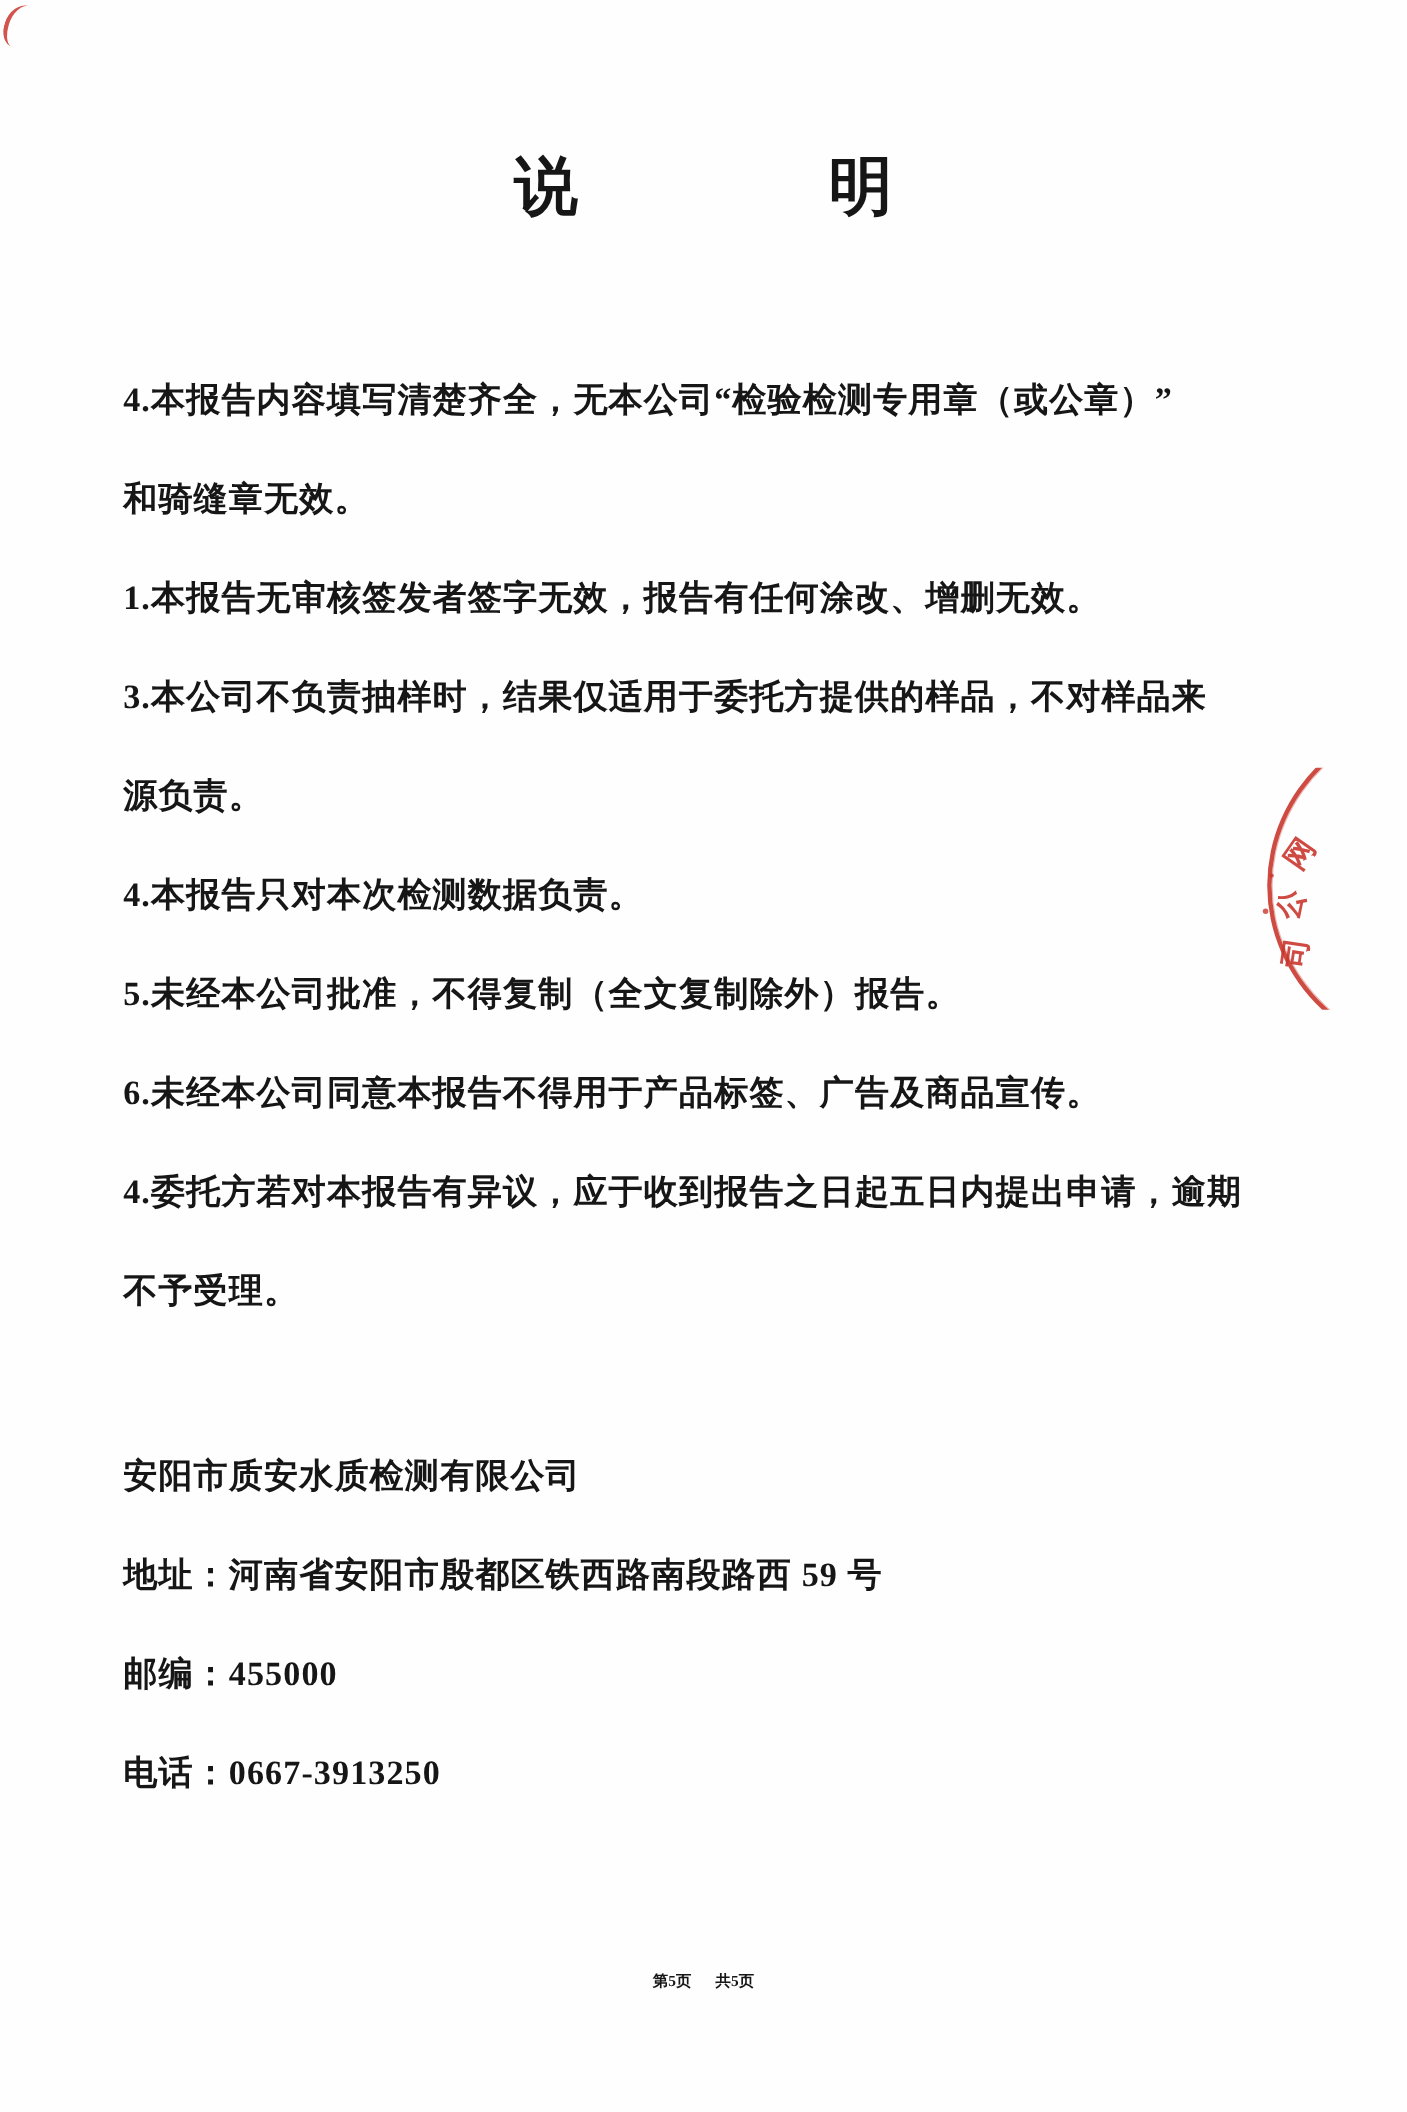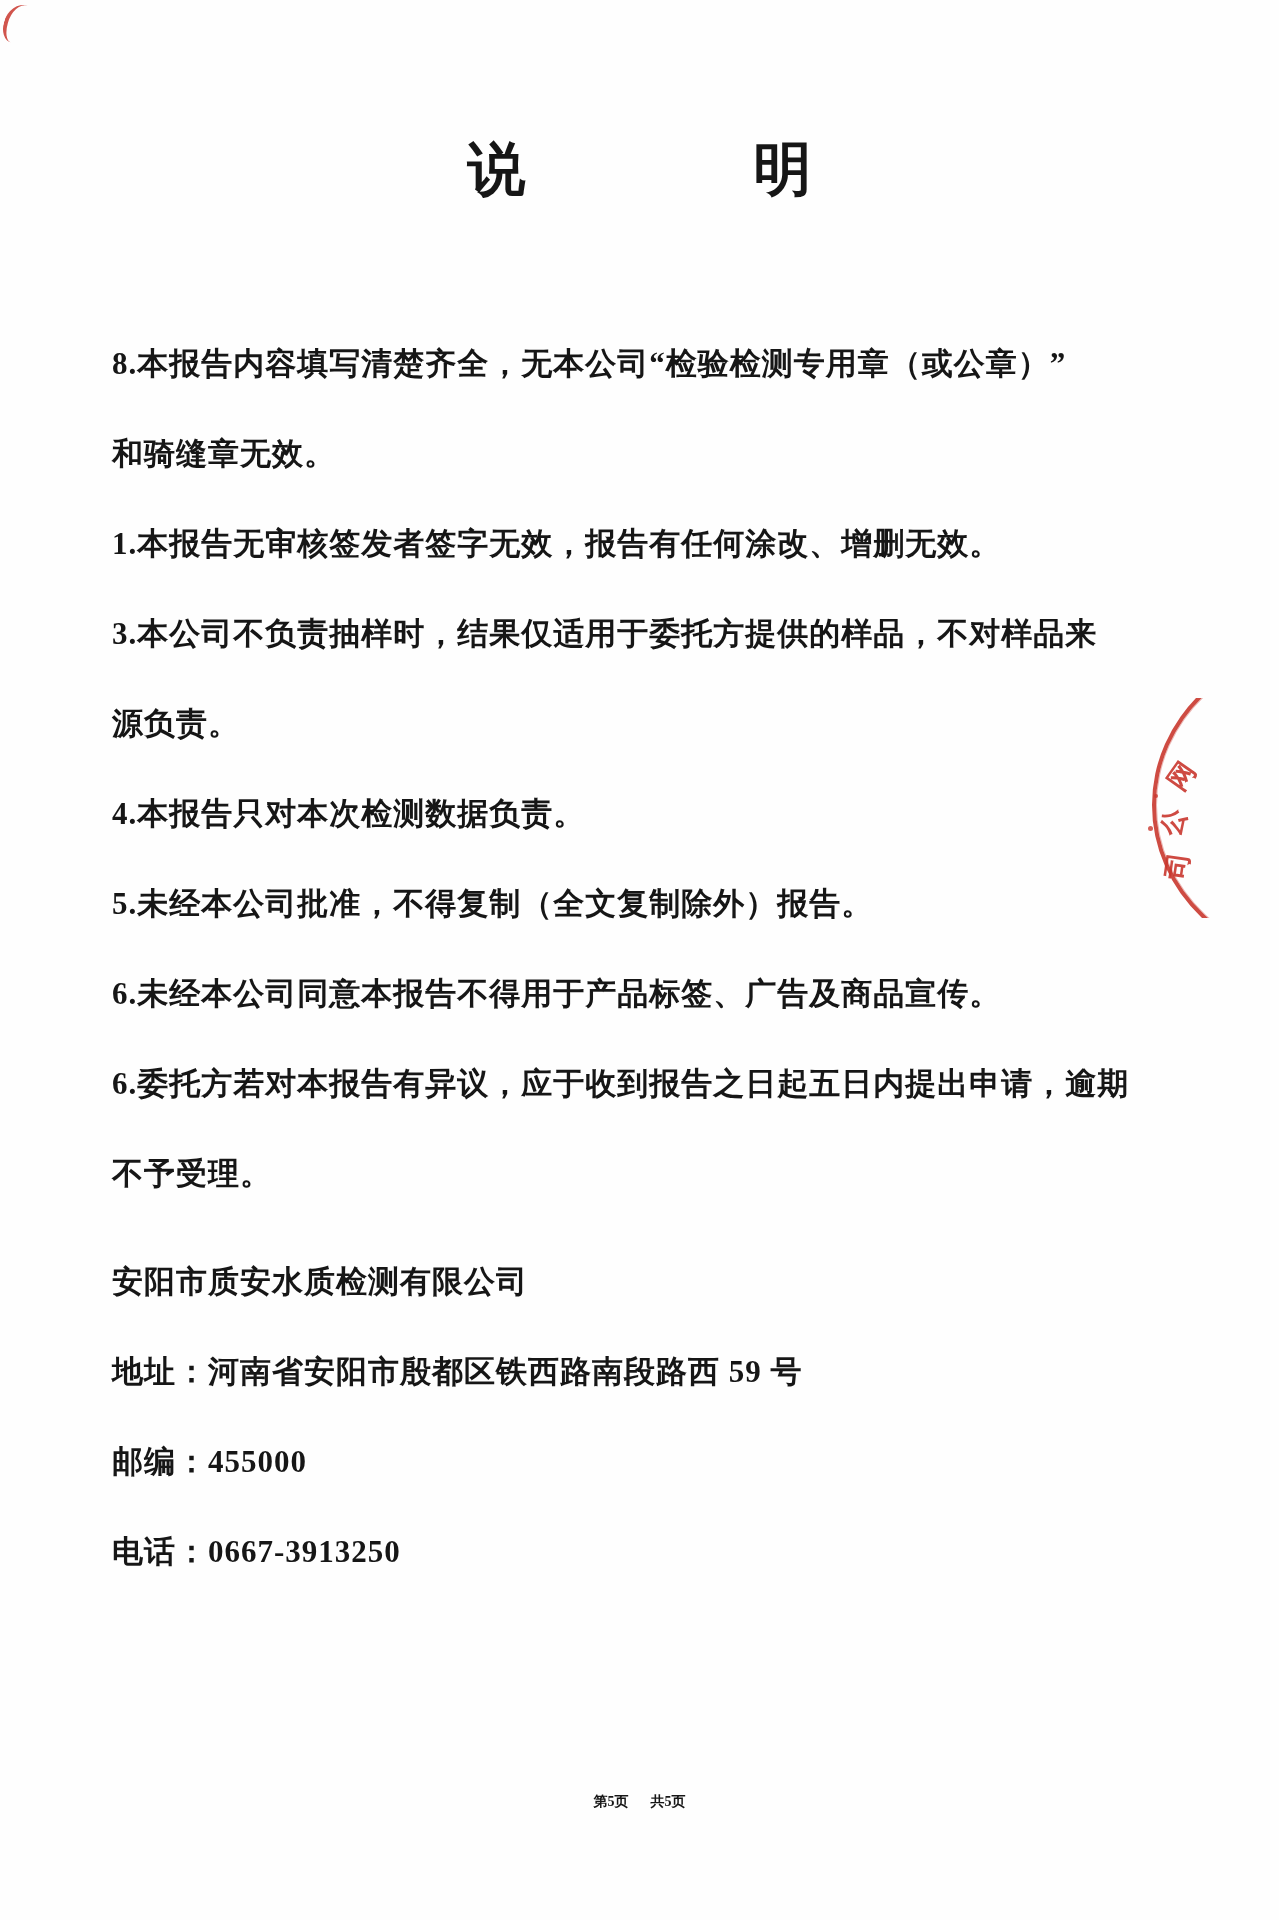--- a/index.html
+++ b/index.html
@@ -39,21 +39,21 @@
     height:90px;
     line-height:90px;
     font-size:31px;
     font-weight:600;
     letter-spacing:1px;
     white-space:nowrap;
   }
   
   .company{
     position:absolute;
-    top:1237px;
+    top:1297px;
     left:112px;
     width:1000px;
   }
   .company-line{
     height:90px;
     line-height:90px;
     font-size:31px;
     font-weight:600;
     letter-spacing:1px;
     white-space:nowrap;
@@ -122,29 +122,29 @@
 </head>
 <body>
 
 <div class="page">
 
   <div class="corner-mark"></div>
 
   <div class="doc-title">说明</div>
 
   <div class="notes">
-    <div class="note-line">8.本报告内容填写清楚齐全，无本公司“检验检测专用章（或公章）”</div>
+    <div class="note-line">4.本报告内容填写清楚齐全，无本公司“检验检测专用章（或公章）”</div>
     <div class="note-line">和骑缝章无效。</div>
     <div class="note-line">1.本报告无审核签发者签字无效，报告有任何涂改、增删无效。</div>
     <div class="note-line">3.本公司不负责抽样时，结果仅适用于委托方提供的样品，不对样品来</div>
     <div class="note-line">源负责。</div>
     <div class="note-line">4.本报告只对本次检测数据负责。</div>
     <div class="note-line">5.未经本公司批准，不得复制（全文复制除外）报告。</div>
     <div class="note-line">6.未经本公司同意本报告不得用于产品标签、广告及商品宣传。</div>
-    <div class="note-line">6.委托方若对本报告有异议，应于收到报告之日起五日内提出申请，逾期</div>
+    <div class="note-line">4.委托方若对本报告有异议，应于收到报告之日起五日内提出申请，逾期</div>
     <div class="note-line">不予受理。</div>
   </div>
 
   <div class="company">
     <div class="company-line">安阳市质安水质检测有限公司</div>
     <div class="company-line">地址：河南省安阳市殷都区铁西路南段路西 59 号</div>
     <div class="company-line">邮编：455000</div>
     <div class="company-line">电话：0667-3913250</div>
   </div>
 

